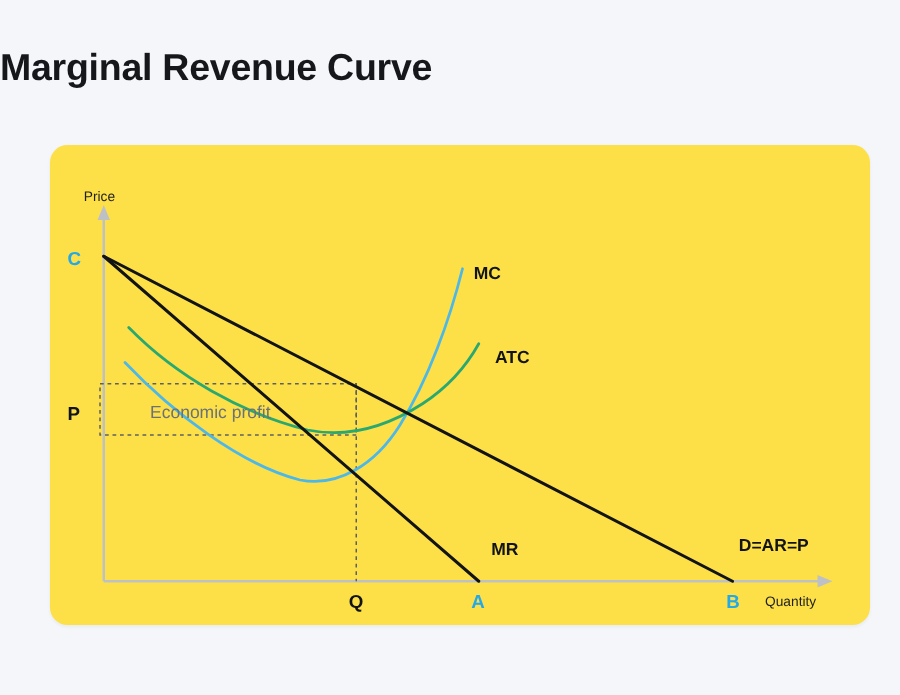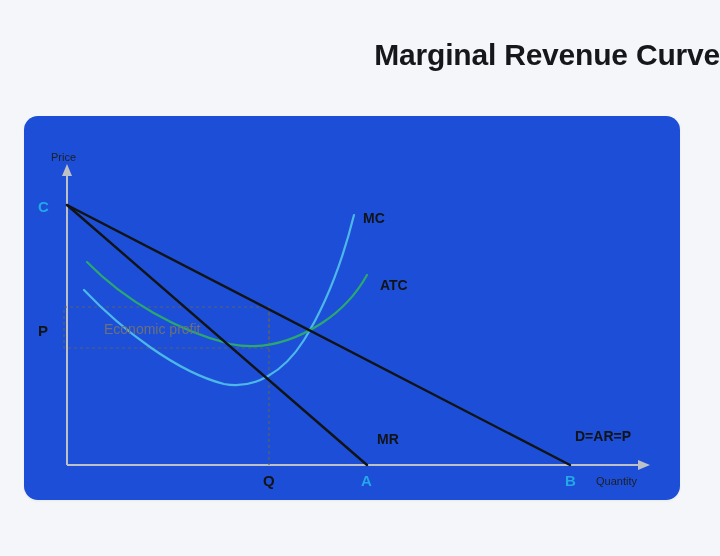--- a/index.html
+++ b/index.html
@@ -16,33 +16,33 @@
   .page {
     position: relative;
     width: 720px;
     height: 556px;
   }
   .page-title {
     position: absolute;
     top: 38px;
     left: 0;
     width: 720px;
-    text-align: right;
+    text-align: left;
     font-size: 30px;
     font-weight: bold;
     color: #15171a;
     letter-spacing: -0.2px;
   }
   .chart-card {
     position: absolute;
-    left: 24px;
+    left: 40px;
     top: 116px;
     width: 656px;
     height: 384px;
-    background: #1d4ed8;
+    background: #fde047;
     border-radius: 14px;
     box-shadow: 0 1px 3px rgba(20,30,50,0.05);
   }
   .chart-svg {
     position: absolute;
     left: 0;
     top: 0;
   }
   .axis-name {
     font-size: 11px;

